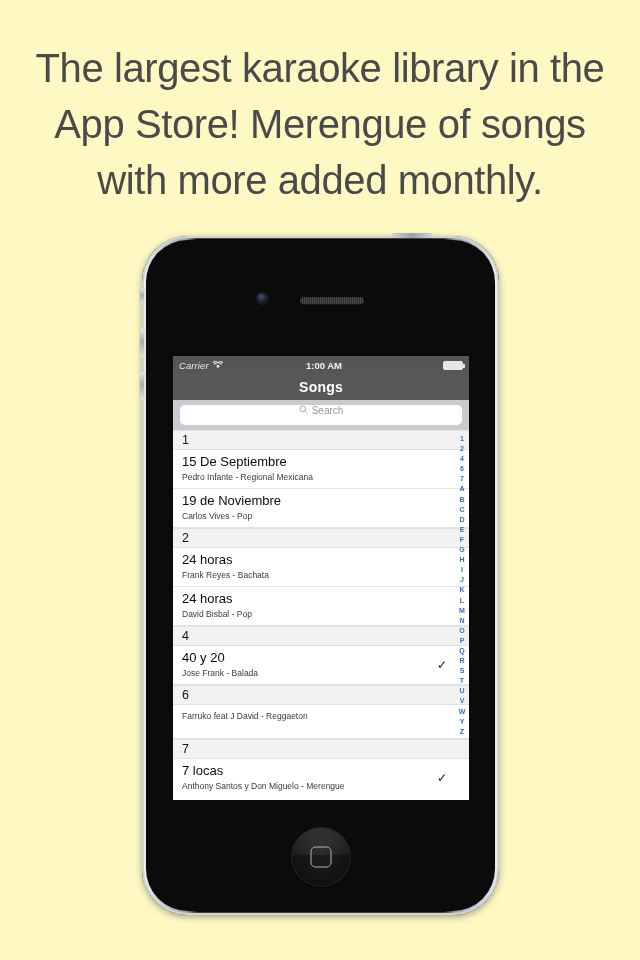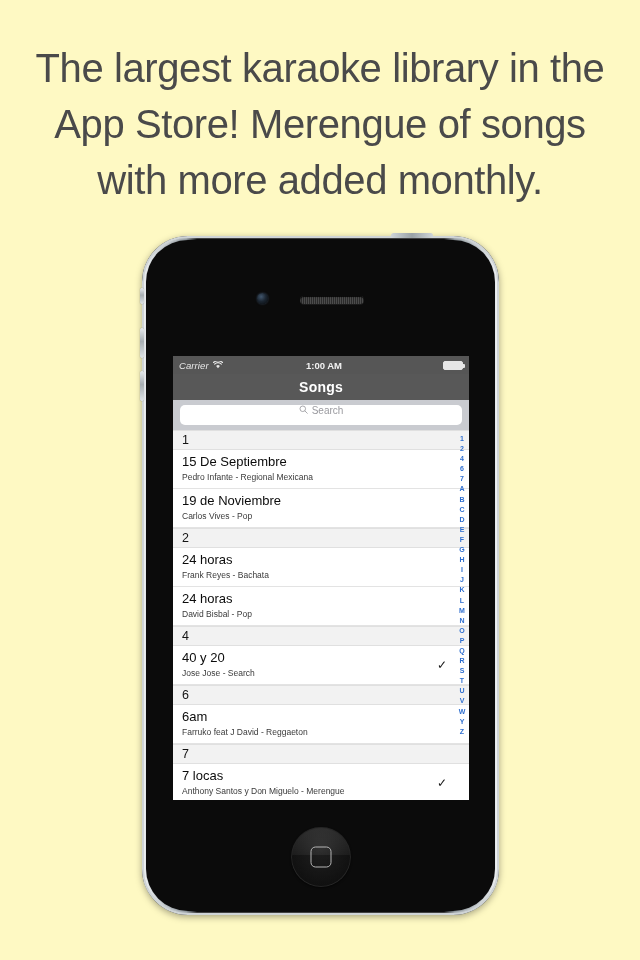--- a/index.html
+++ b/index.html
@@ -277,26 +277,25 @@
               <div class="row-title">24 horas</div>
               <div class="row-sub">Frank Reyes - Bachata</div>
             </div>
             <div class="row">
               <div class="row-title">24 horas</div>
               <div class="row-sub">David Bisbal - Pop</div>
             </div>
             <div class="section-header">4</div>
             <div class="row">
               <div class="row-title">40 y 20</div>
-              <div class="row-sub">Jose Jose - Search</div>
+              <div class="row-sub">Jose Frank - Balada</div>
               <div class="row-check">✓</div>
             </div>
             <div class="section-header">6</div>
             <div class="row">
-              <div class="row-title">6am</div>
               <div class="row-sub">Farruko feat J David - Reggaeton</div>
             </div>
             <div class="section-header">7</div>
             <div class="row last">
               <div class="row-title">7 locas</div>
               <div class="row-sub">Anthony Santos y Don Miguelo - Merengue</div>
               <div class="row-check">✓</div>
             </div>
           </div>
         <div class="indexbar" id="index-bar">

